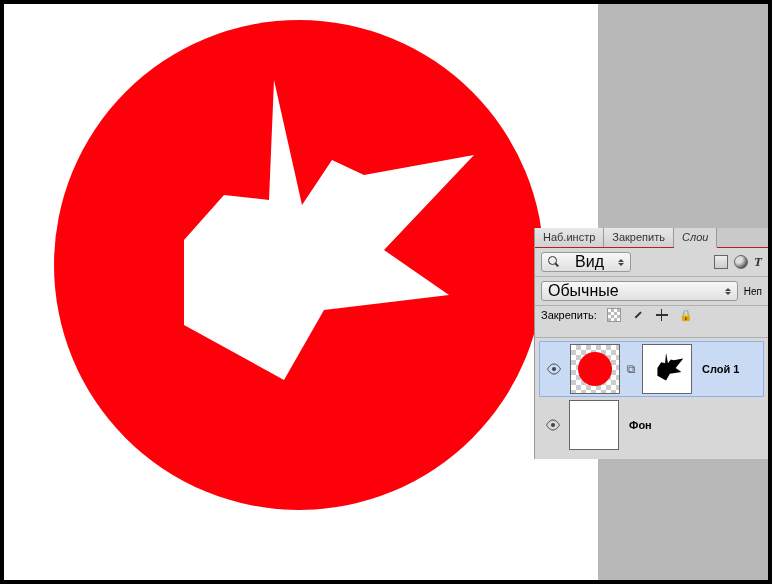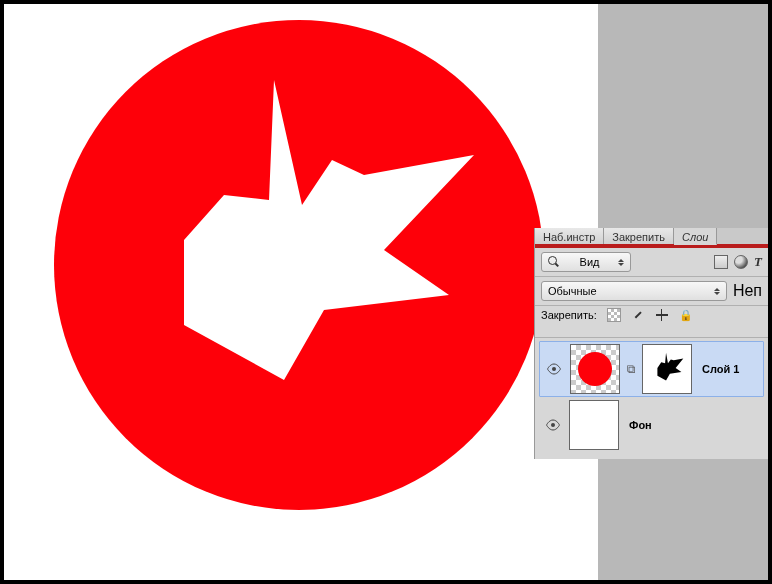--- a/index.html
+++ b/index.html
@@ -2,26 +2,26 @@
 <html><head>
 <meta charset="utf-8">
 <style>
   * { box-sizing: border-box; font-family: Arial, sans-serif; }
   body { margin: 0; width: 772px; height: 584px; background: #000; position: relative; }
   .frame { position: absolute; left: 4px; top: 4px; width: 764px; height: 576px; background: #b8b8b8; }
   .canvas-area { position: absolute; left: 0; top: 0; width: 594px; height: 576px; background: #fff; overflow: hidden; }
   .red-circle { position: absolute; left: 50px; top: 16px; width: 490px; height: 490px; border-radius: 50%; background: #fe0009; }
   .white-shape { position: absolute; left: 50px; top: 16px; width: 490px; height: 490px; }
   .layers-panel { position: absolute; right: 0; top: 224px; width: 234px; background: #d7d7d7; border-left: 1px solid #999; display: flex; flex-direction: column; font-size: 11px; }
-  .panel-tabs { display: flex; background: #c9c9c9; height: 20px; border-bottom: 4px solid #b91c1c; }
+  .panel-tabs { display: flex; background: #c9c9c9; height: 20px; border-bottom: 1px solid #b91c1c; }
   .panel-tab { padding: 3px 8px; border-right: 1px solid #999; background: linear-gradient(#e8e8e8,#d0d0d0); color: #333; font-size: 11px; cursor: pointer; }
   .panel-tab.active { background: #d7d7d7; border-bottom: 1px solid #d7d7d7; margin-bottom: -1px; font-style: italic; }
   .panel-row { display: flex; align-items: center; padding: 4px 6px; gap: 6px; }
   .panel-row.border-b { border-bottom: 1px solid #b0b0b0; }
-  .dropdown { display: inline-flex; align-items: center; justify-content: space-between; height: 20px; background: linear-gradient(#f8f8f8,#e0e0e0); border: 1px solid #999; border-radius: 3px; padding: 0 4px 0 6px; font-size: 11px; cursor: pointer; }
+  .dropdown { display: inline-flex; align-items: center; justify-content: space-between; height: 20px; background: linear-gradient(#f8f8f8,#e0e0e0); border: 1px solid #999; border-radius: 3px; padding: 0 4px 0 6px; font-size: 16px; cursor: pointer; }
   .dropdown .arrows { width: 10px; height: 12px; display: flex; flex-direction: column; align-items: center; justify-content: center; }
   .dropdown .arrows::before { content: ""; border-left: 3px solid transparent; border-right: 3px solid transparent; border-bottom: 3px solid #444; margin-bottom: 1px; }
   .dropdown .arrows::after { content: ""; border-left: 3px solid transparent; border-right: 3px solid transparent; border-top: 3px solid #444; }
   .search-icon { width: 12px; height: 12px; position: relative; display: inline-block; margin-right: 3px; }
   .search-icon::before { content: ""; position: absolute; width: 7px; height: 7px; border: 1.5px solid #333; border-radius: 50%; left: 0; top: 0; }
   .search-icon::after { content: ""; position: absolute; width: 4px; height: 1.5px; background: #333; transform: rotate(45deg); left: 7px; top: 8px; }
   .right-icons { display: flex; gap: 6px; margin-left: auto; align-items: center; }
   .icon-sq { width: 14px; height: 14px; border: 1px solid #666; background: linear-gradient(#eee,#ccc); position: relative; }
   .icon-circle { width: 14px; height: 14px; border-radius: 50%; border: 1px solid #666; background: radial-gradient(circle at 30% 30%, #ddd 30%, #444 80%); }
   .icon-t { font-size: 13px; font-weight: bold; font-family: serif; font-style: italic; color: #333; }
@@ -47,21 +47,21 @@
   .thumb { width: 50px; height: 50px; border: 1px solid #666; background: #fff; margin: 0; display: flex; align-items: center; justify-content: center; background-color:#fff; position: relative; }
   .thumb.checkerbg { background-image:
      linear-gradient(45deg,#ccc 25%, transparent 25%), linear-gradient(-45deg,#ccc 25%, transparent 25%),
      linear-gradient(45deg,transparent 75%, #ccc 75%), linear-gradient(-45deg,transparent 75%, #ccc 75%);
      background-size: 10px 10px; background-position: 0 0, 0 5px, 5px -5px, -5px 0; background-color: #fff; }
   .thumb .red-dot { width: 34px; height: 34px; border-radius: 50%; background: #fe0009; }
   .thumb.mask { background: #fff; }
   .thumb.mask .mk { width: 100%; height: 100%; }
   .link-ic { width: 14px; display:flex; align-items:center; justify-content:center; font-size: 12px; color:#555; }
   .layer-name { font-size: 11px; margin-left: 6px; font-weight: bold; }
-  .nep-label { font-size: 16px; margin-left: 0; }
+  .nep-label { font-size: 10px; margin-left: 0; }
 </style>
 </head>
 <body>
 
 <div class="frame">
   <div class="canvas-area">
     <div class="red-circle"></div>
     <svg class="white-shape" viewBox="0 0 490 490">
       <polygon fill="#ffffff" points="130,220 170,175 215,180 220,60 248,185 278,140 310,155 420,135 330,230 395,275 270,290 230,360 130,305"></polygon>
     </svg>

